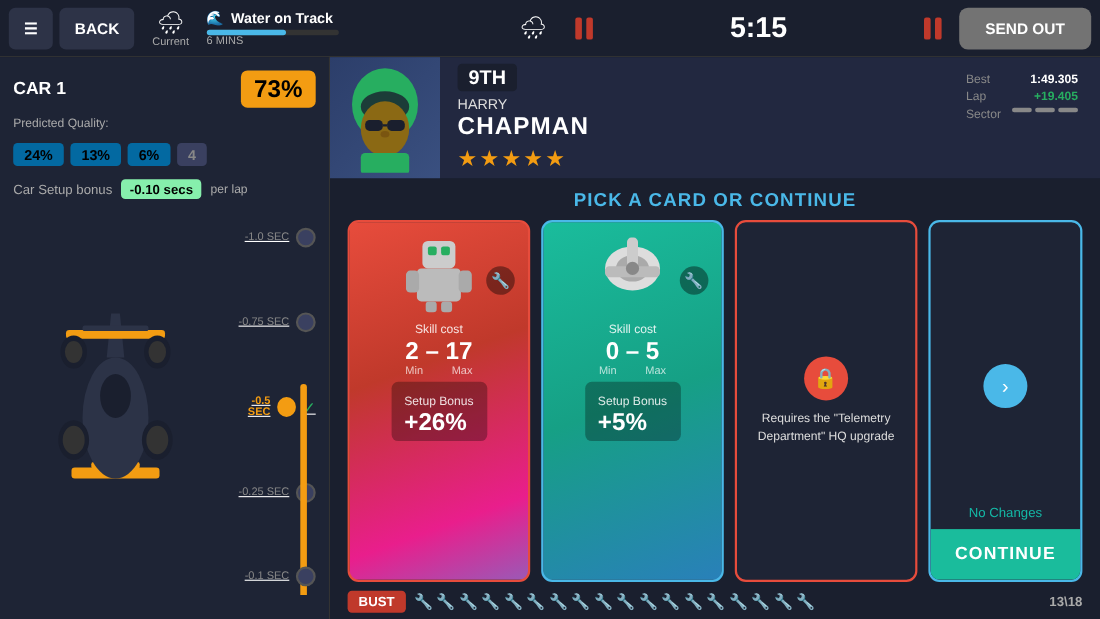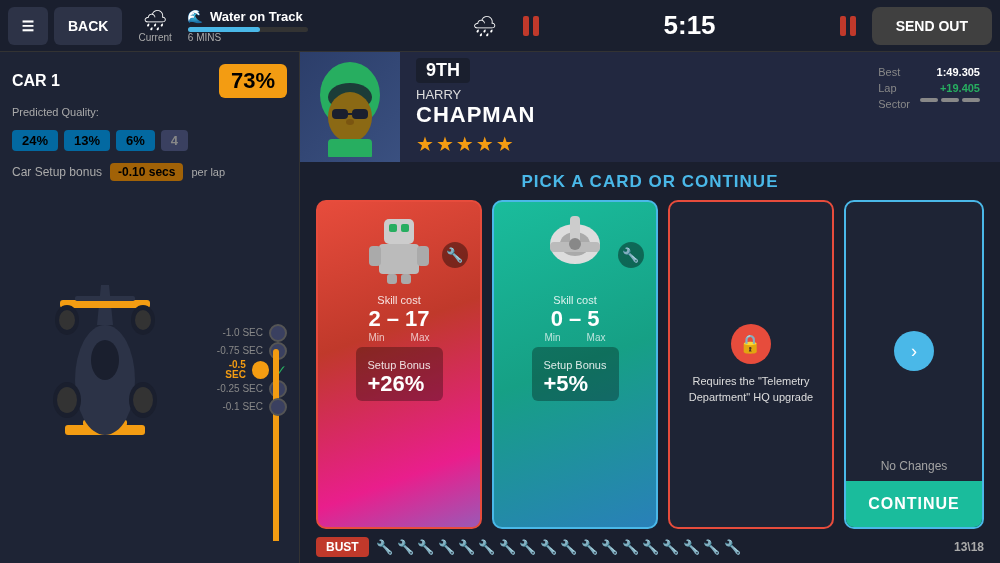--- a/index.html
+++ b/index.html
@@ -108,21 +108,21 @@
       align-items: center;
       padding: 0 10px;
     }
     .tb-pause-bar {
       width: 6px;
       height: 20px;
       background: #c0392b;
       border-radius: 2px;
     }
     .tb-send-out {
-      background: #404040;
+      background: #737373;
       color: #fff;
       border: none;
       border-radius: 8px;
       padding: 0 24px;
       height: 38px;
       font-size: 14px;
       font-weight: bold;
       cursor: pointer;
     }
 
@@ -190,21 +190,21 @@
       display: flex;
       align-items: center;
       gap: 8px;
       margin-top: 4px;
     }
     .setup-bonus-label {
       font-size: 12px;
       color: #aaa;
     }
     .setup-bonus-value {
-      background: #a16207;
+      background: #86efac;
       color: #000;
       font-size: 12px;
       font-weight: bold;
       border-radius: 4px;
       padding: 2px 8px;
     }
     .per-lap-label {
       font-size: 11px;
       color: #aaa;
     }
@@ -640,21 +640,21 @@
 
           <ellipse cx="22" cy="50" rx="12" ry="15" fill="#1a1f2e"></ellipse>
           <ellipse cx="22" cy="50" rx="8" ry="10" fill="#333"></ellipse>
 
           <ellipse cx="98" cy="50" rx="12" ry="15" fill="#1a1f2e"></ellipse>
           <ellipse cx="98" cy="50" rx="8" ry="10" fill="#333"></ellipse>
         </svg>
       </div>
       <div class="slider-area">
 
-        <div style="display:flex;flex-direction:column;gap:0;width:100%;position:relative;flex:1;justify-content:center;padding:8px 0;">
+        <div style="display:flex;flex-direction:column;gap:0;width:100%;position:relative;flex:1;justify-content:space-between;padding:8px 0;text-decoration:underline;">
 
           <div style="position:absolute;right:8px;top:44%;bottom:0;width:6px;background:#f39c12;border-radius:3px 3px 0 0;"></div>
 
           <div class="slider-row">
             <span class="slider-label">-1.0 SEC</span>
             <div class="slider-dot"></div>
           </div>
           <div class="slider-row">
             <span class="slider-label">-0.75 SEC</span>
             <div class="slider-dot"></div>
@@ -799,21 +799,21 @@
 
       <div class="card card-3">
         <div class="card-3-content">
           <div class="lock-icon">🔒</div>
           <div class="card-3-text">Requires the "Telemetry Department" HQ upgrade</div>
         </div>
       </div>
 
       <div class="card-continue">
         <div class="continue-arrow">›</div>
-        <div style="font-size:12px;color:#a3a3a3;padding:8px;">No Changes</div>
+        <div style="font-size:12px;color:#14b8a6;padding:8px;">No Changes</div>
         <div class="continue-btn">CONTINUE</div>
       </div>
 
     </div>
 
     <div class="mechanic-section">
       <div class="mechanic-bar-row">
         <div class="bust-badge">BUST</div>
         <div class="wrench-icons" id="wrench-container">
             <span class="wrench active">🔧</span>

